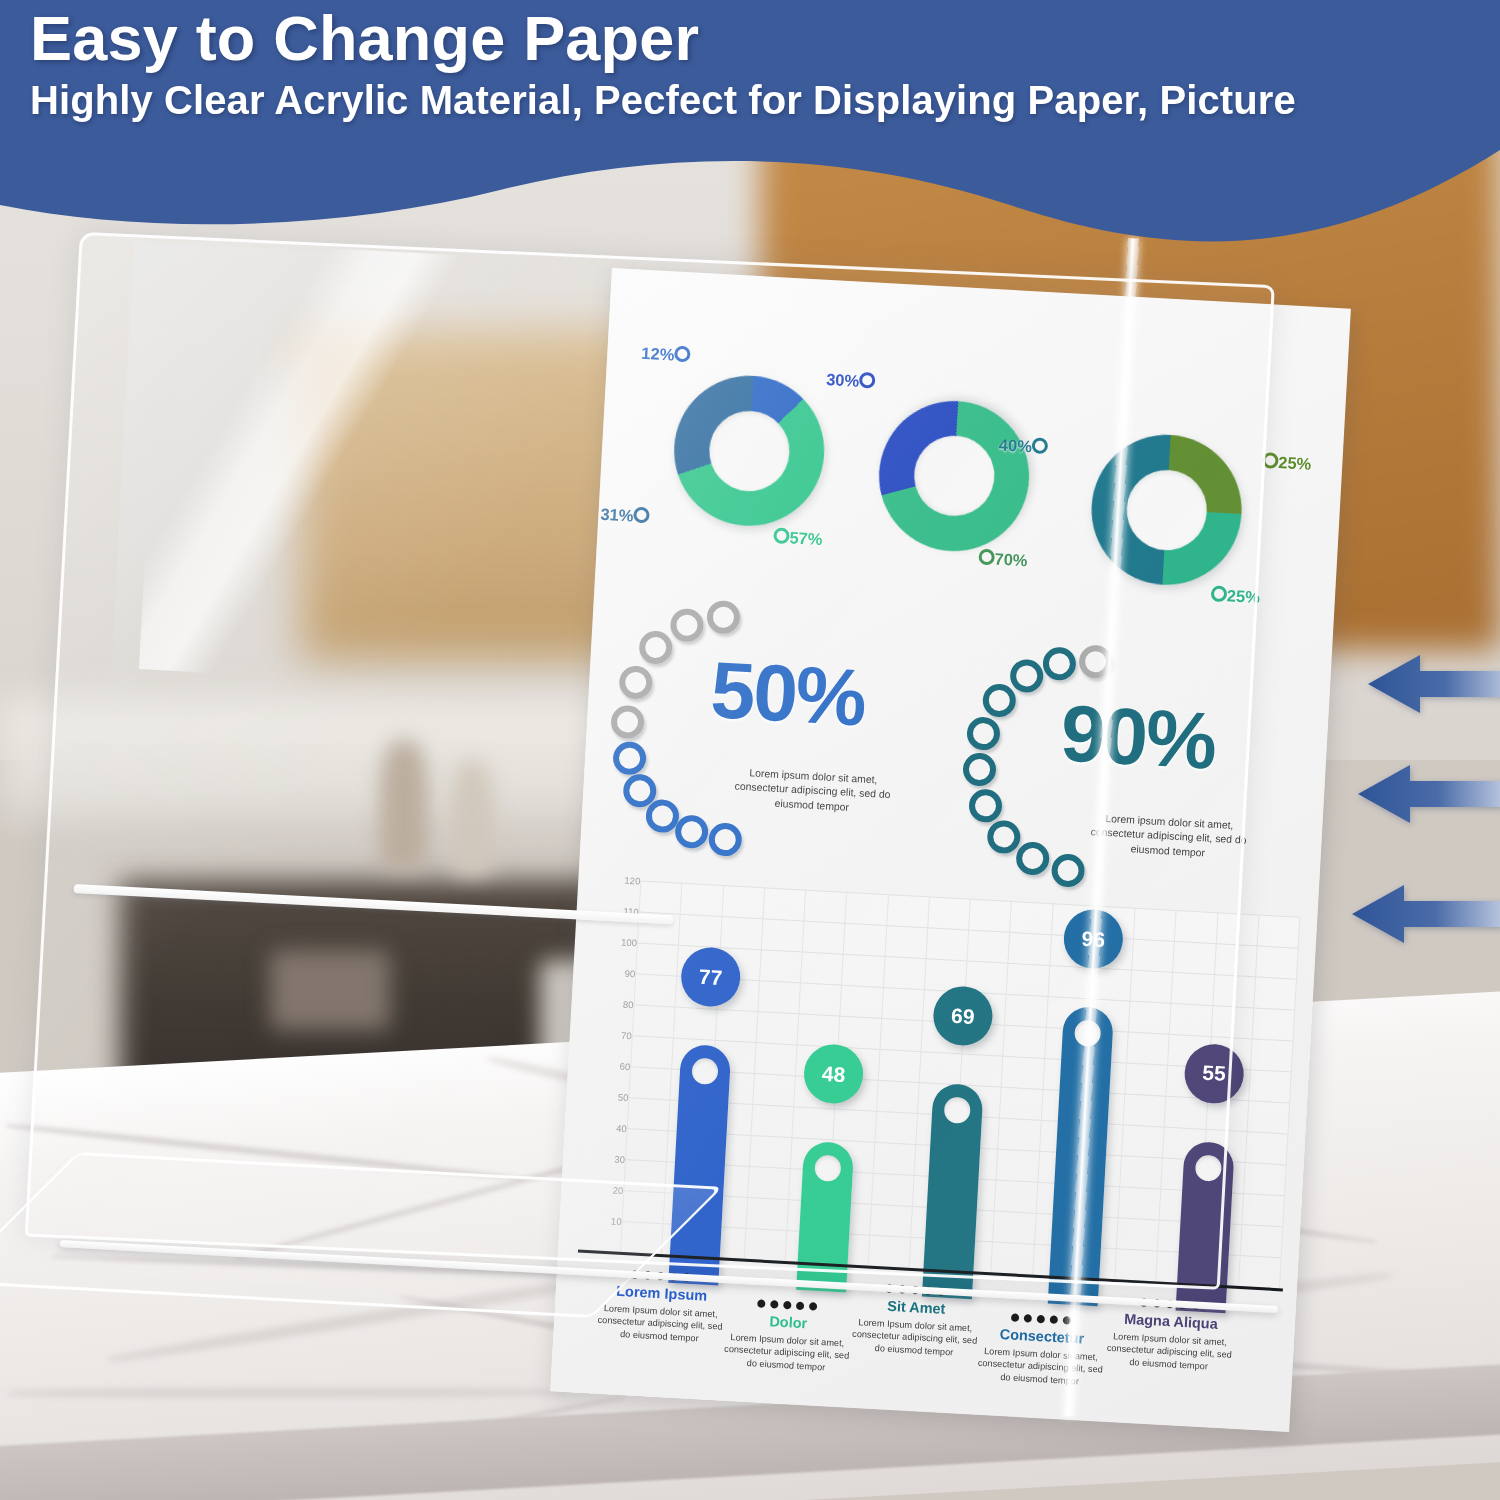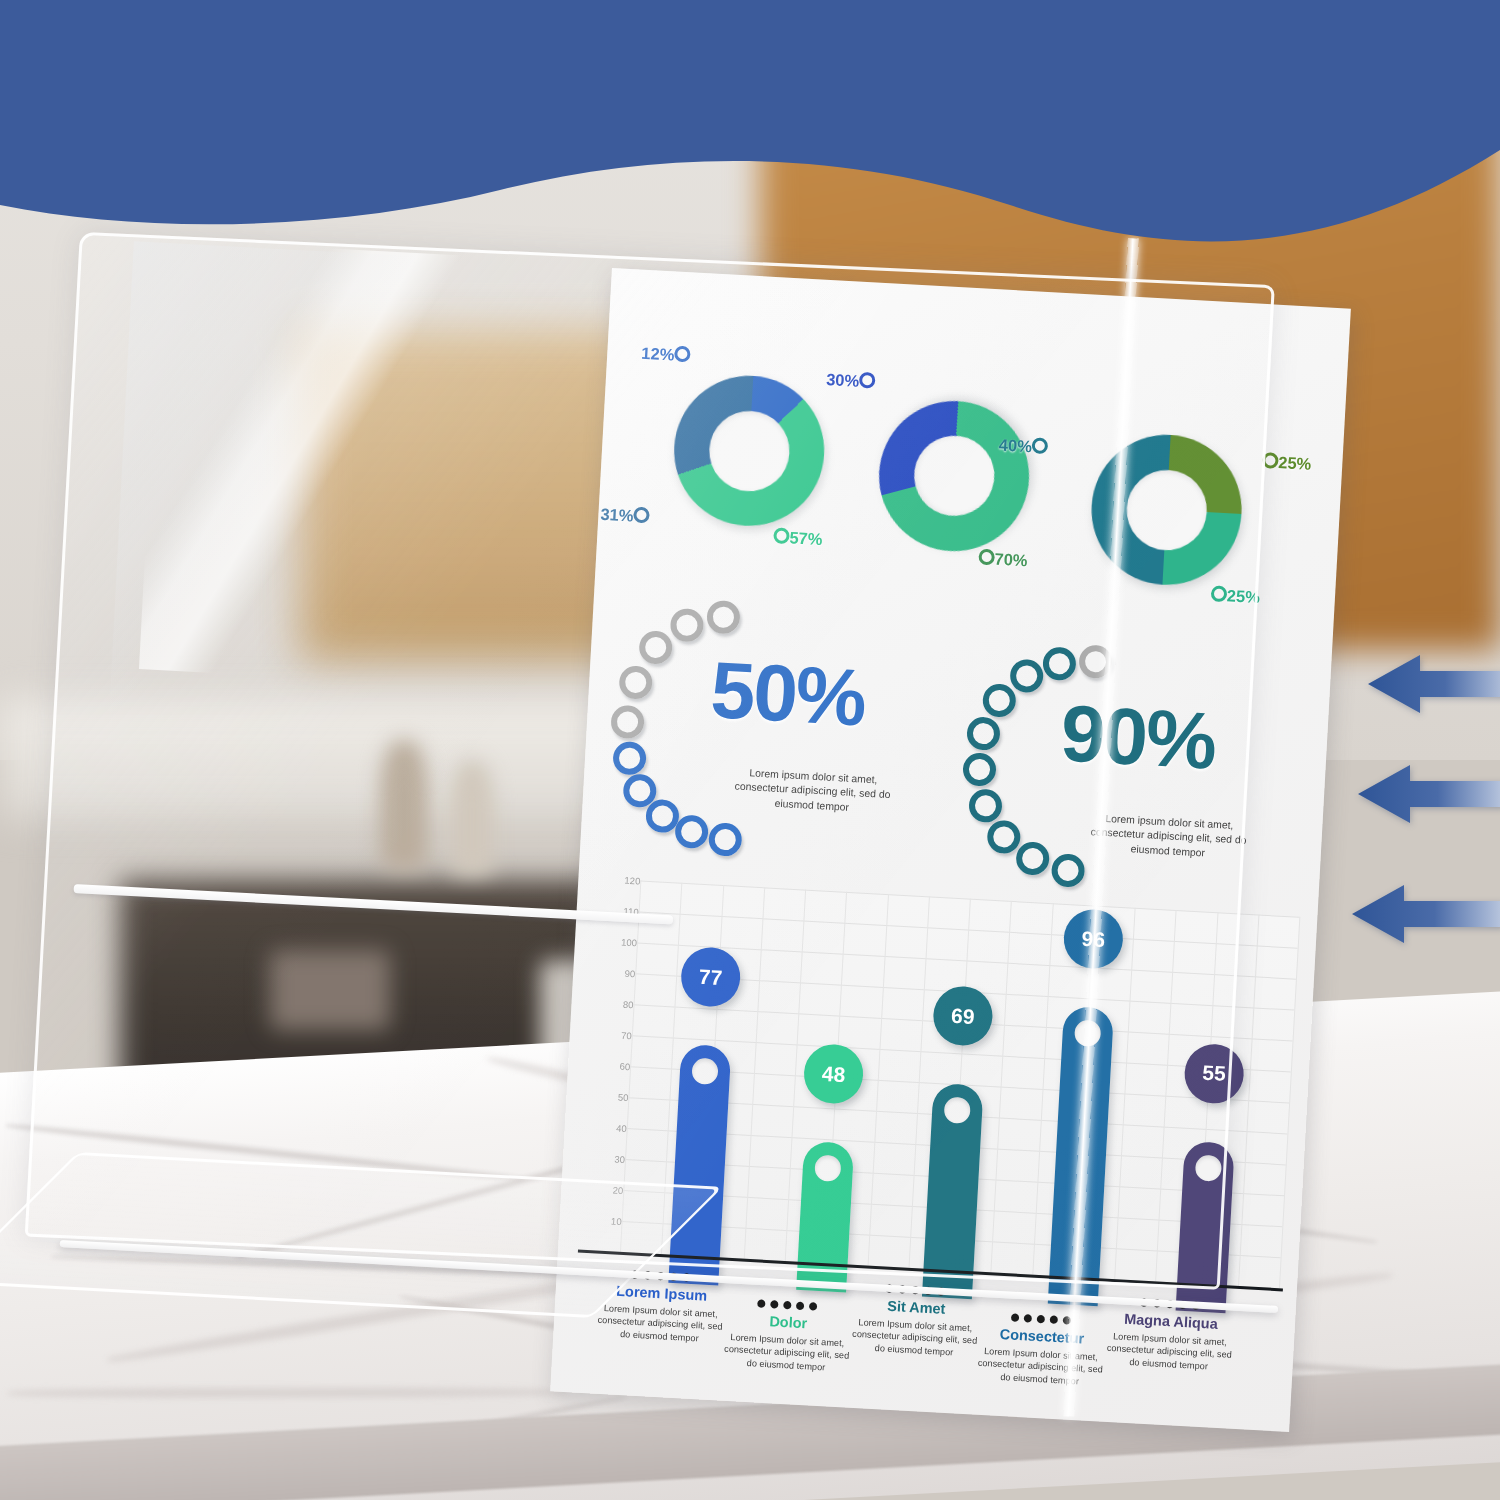--- a/index.html
+++ b/index.html
@@ -472,14 +472,18 @@
         <stop offset="45%" stop-color="#4a6ba8"></stop>
         <stop offset="100%" stop-color="#2f5597"></stop>
       </linearGradient>
     </defs>
     <path d="M150 16 L52 16 L52 0 L0 29 L52 58 L52 42 L150 42 Z" fill="url(#ag3)"></path>
   </svg>
 
   <svg class="banner" viewBox="0 0 1500 250" preserveAspectRatio="none">
     <path id="bannerShape" d="M0,0 H1500 V150 C1330,258 1180,262 1010,205 C840,148 660,150 500,190 C340,230 150,235 0,205 Z" fill="#3c5b9b"></path>
   </svg>
+  <div class="banner-text">
+    <div class="banner-title">Easy to Change Paper</div>
+    <div class="banner-sub">Highly Clear Acrylic Material, Pecfect for Displaying Paper, Picture</div>
+  </div>
 
 </div>
 
 </body></html>

